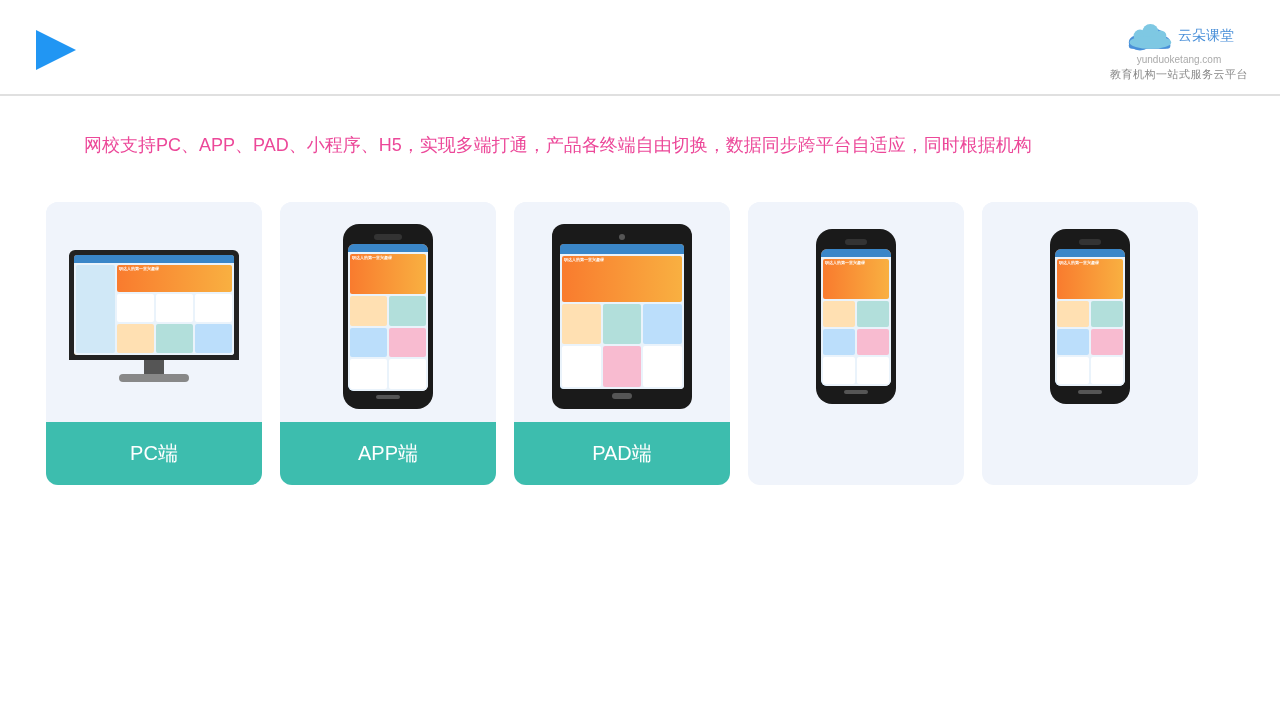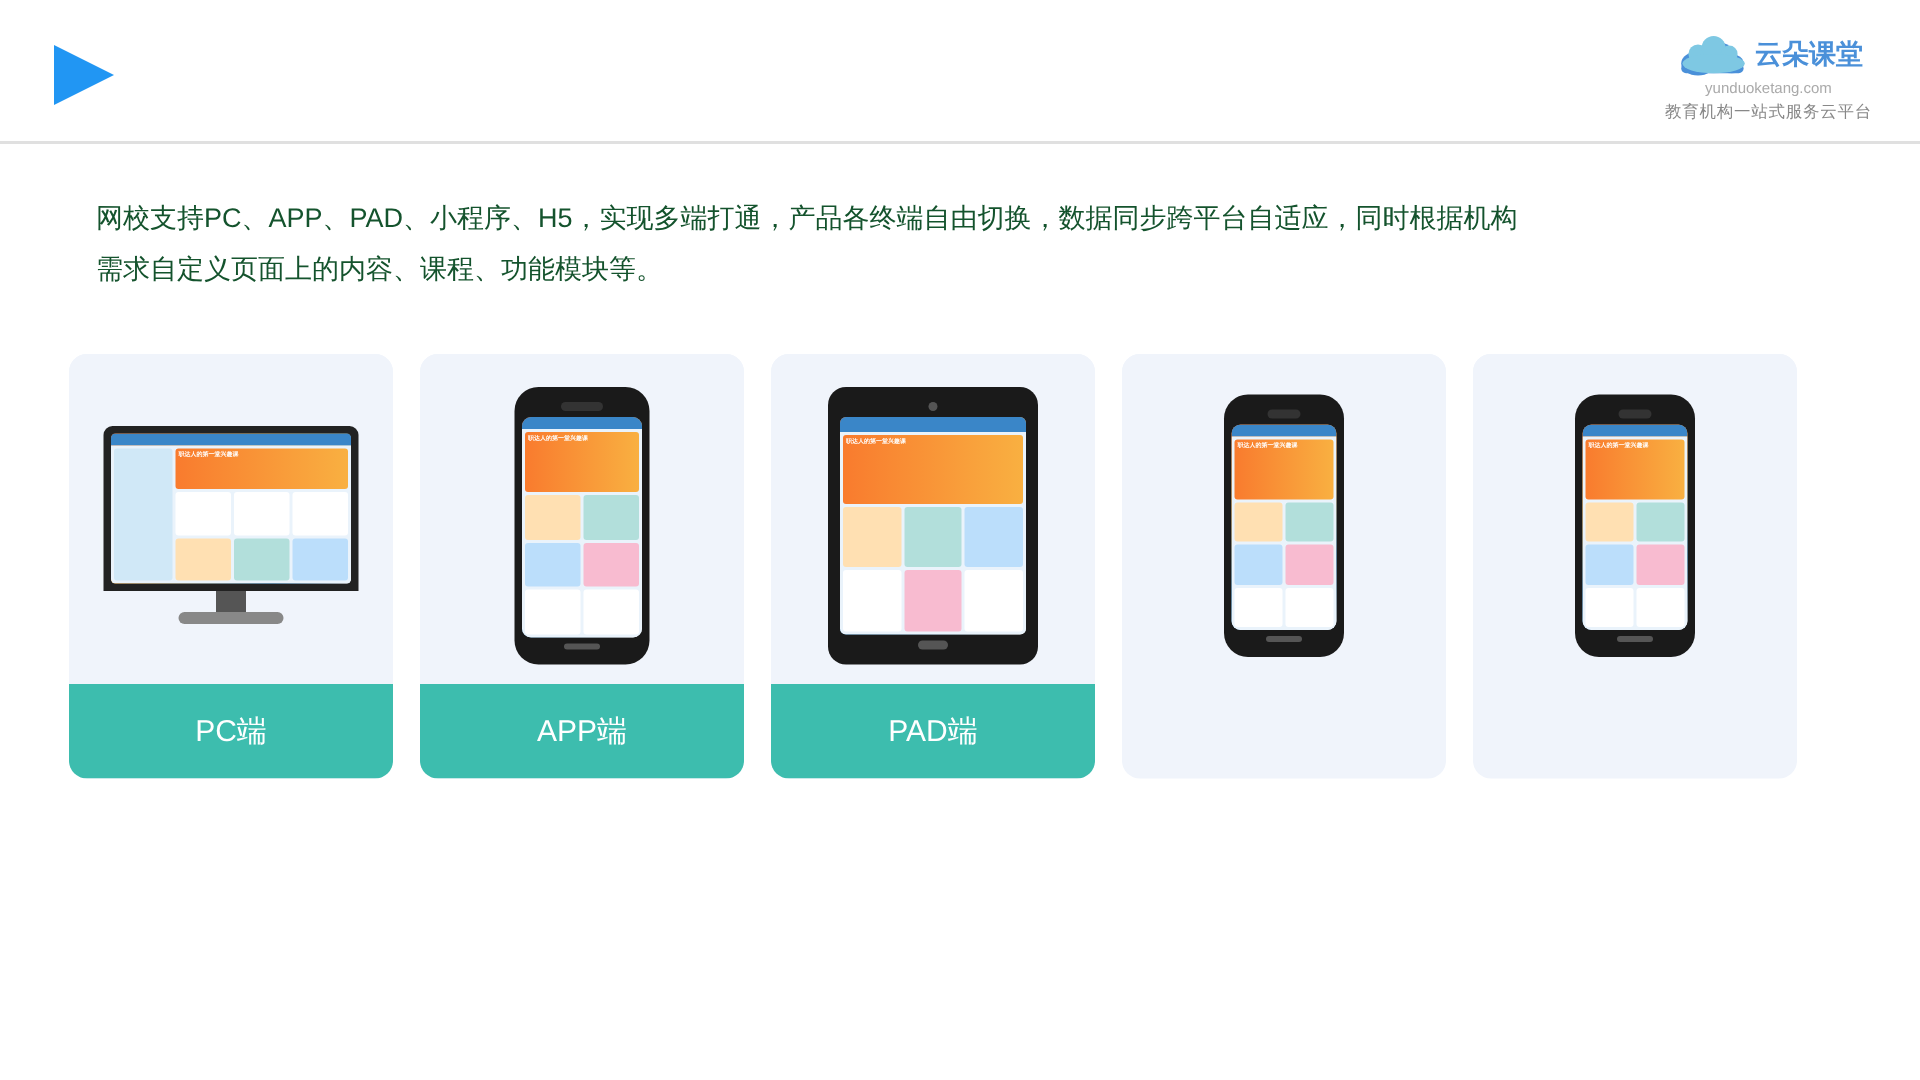--- a/index.html
+++ b/index.html
@@ -46,42 +46,42 @@
     .logo-box {
       display: flex;
       align-items: center;
       gap: 6px;
     }
     .cloud-icon {
       width: 48px;
       height: 36px;
     }
     .logo-text {
-      font-size: 18px;
-      font-weight: bold;
+      font-size: 14px;
+      font-weight: normal;
       color: #4a90d9;
     }
     .logo-sub {
       font-size: 11px;
       color: #888;
       text-align: left;
       margin-top: 2px;
       letter-spacing: 0.5px;
     }
     .logo-domain {
       font-size: 10px;
       color: #aaa;
       text-align: center;
     }
 
     
     .description {
-      padding: 32px 80px 20px 64px;
+      padding: 32px 80px 20px 84px;
       font-size: 18px;
-      color: #14532d;
+      color: #ec4899;
       line-height: 1.9;
     }
 
     
     .cards-area {
       display: flex;
       justify-content: center;
       gap: 18px;
       padding: 20px 60px 0 24px;
     }
@@ -281,21 +281,20 @@
     </div>
     <div class="logo-domain">yunduoketang.com</div>
     <div class="logo-sub">
       <span>教育机构一站</span><span>式服务云平台</span>
     </div>
   </div>
 </div>
 
 <div class="description">
   <span>网校支持PC、APP、PAD、小程序、H5，实现多端打通，产品各终端自由切换，数据同步跨平台自适应，同时根据机构</span><br>
-  <span>需求自定义页面上的内容、课程、功能模块等。</span>
 </div>
 
 <div class="cards-area">
 
   <div class="card">
     <div class="card-image">
       <div class="pc-mockup">
         <div class="pc-screen-outer">
           <div class="pc-screen-inner">
             <div class="pc-screen-content">

